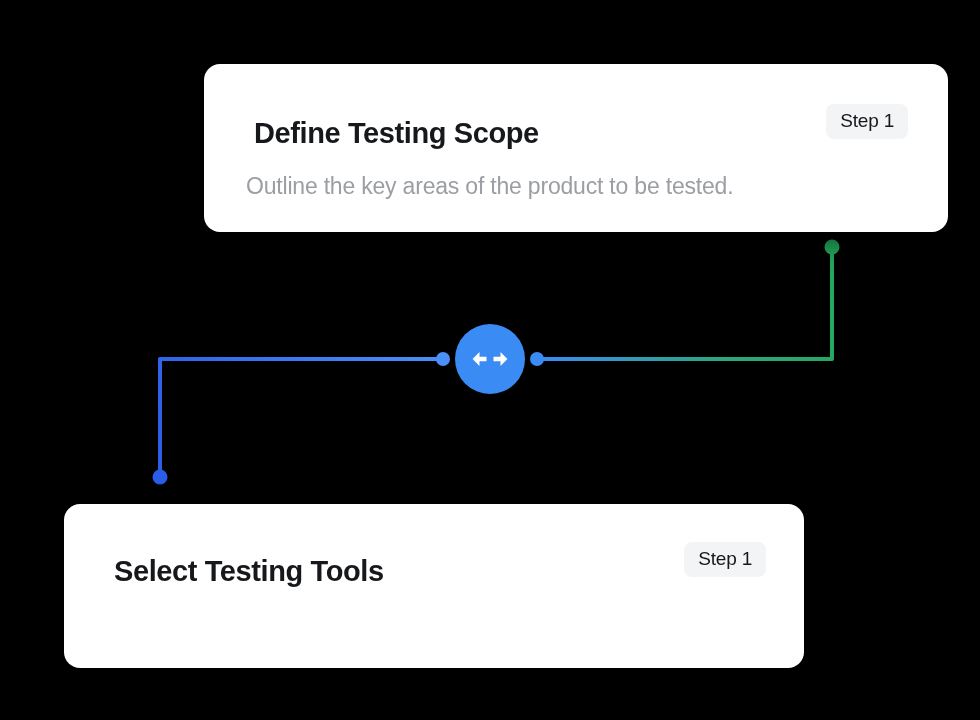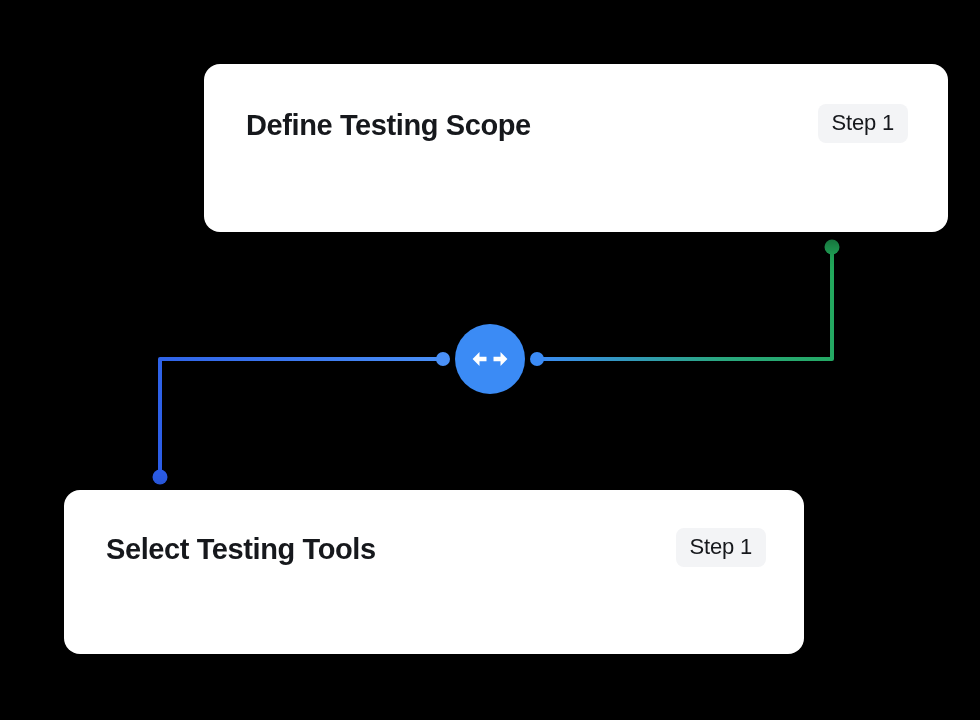--- a/index.html
+++ b/index.html
@@ -48,46 +48,46 @@
   #card-top {
     left: 204px;
     top: 64px;
     width: 744px;
     height: 168px;
     padding: 46px 40px 0 42px;
   }
 
   #card-bottom {
     left: 64px;
-    top: 490px;
+    top: 504px;
     width: 740px;
     height: 164px;
     padding: 44px 38px 0 42px;
   }
 
   .card-head {
     display: flex;
     align-items: flex-start;
     justify-content: space-between;
   }
 
   .card-title {
     font-size: 29px;
     font-weight: 700;
     color: #16181c;
     letter-spacing: -0.4px;
     line-height: 1.05;
-    margin: 0;
+    margin: 8px;
     white-space: nowrap;
   }
 
   .step-badge {
     background: #f3f4f6;
     color: #16181c;
-    font-size: 22px;
+    font-size: 19px;
     font-weight: 400;
     letter-spacing: -0.2px;
     border-radius: 8px;
     padding: 6px 14px 7px 14px;
     margin-top: -6px;
     white-space: nowrap;
   }
 
   .card-sub {
     margin: 16px 0 0 0;
@@ -141,20 +141,21 @@
     <circle cx="537" cy="359" r="7" fill="#3b8bf5"></circle>
     <circle cx="160" cy="477" r="7.5" fill="#2b5ce6"></circle>
     <circle cx="832" cy="247" r="7.5" fill="#22a95a"></circle>
   </svg>
 
   <div class="card" id="card-top">
     <div class="card-head">
       <h2 class="card-title">Define Testing Scope</h2>
       <span class="step-badge">Step 1</span>
     </div>
+    <p class="card-sub">Outline the key areas of the product to be tested.</p>
   </div>
 
   <div id="hub">
     <span>
       <svg width="40" height="22" viewBox="0 0 40 22" aria-hidden="true">
 
         <path d="M 9.5 4 L 2.6 11 L 9.5 18 L 9.5 13.2 L 16.5 13.2 L 16.5 8.8 L 9.5 8.8 Z" fill="#ffffff"></path>
 
         <path d="M 30.5 4 L 37.4 11 L 30.5 18 L 30.5 13.2 L 23.5 13.2 L 23.5 8.8 L 30.5 8.8 Z" fill="#ffffff"></path>
       </svg>

